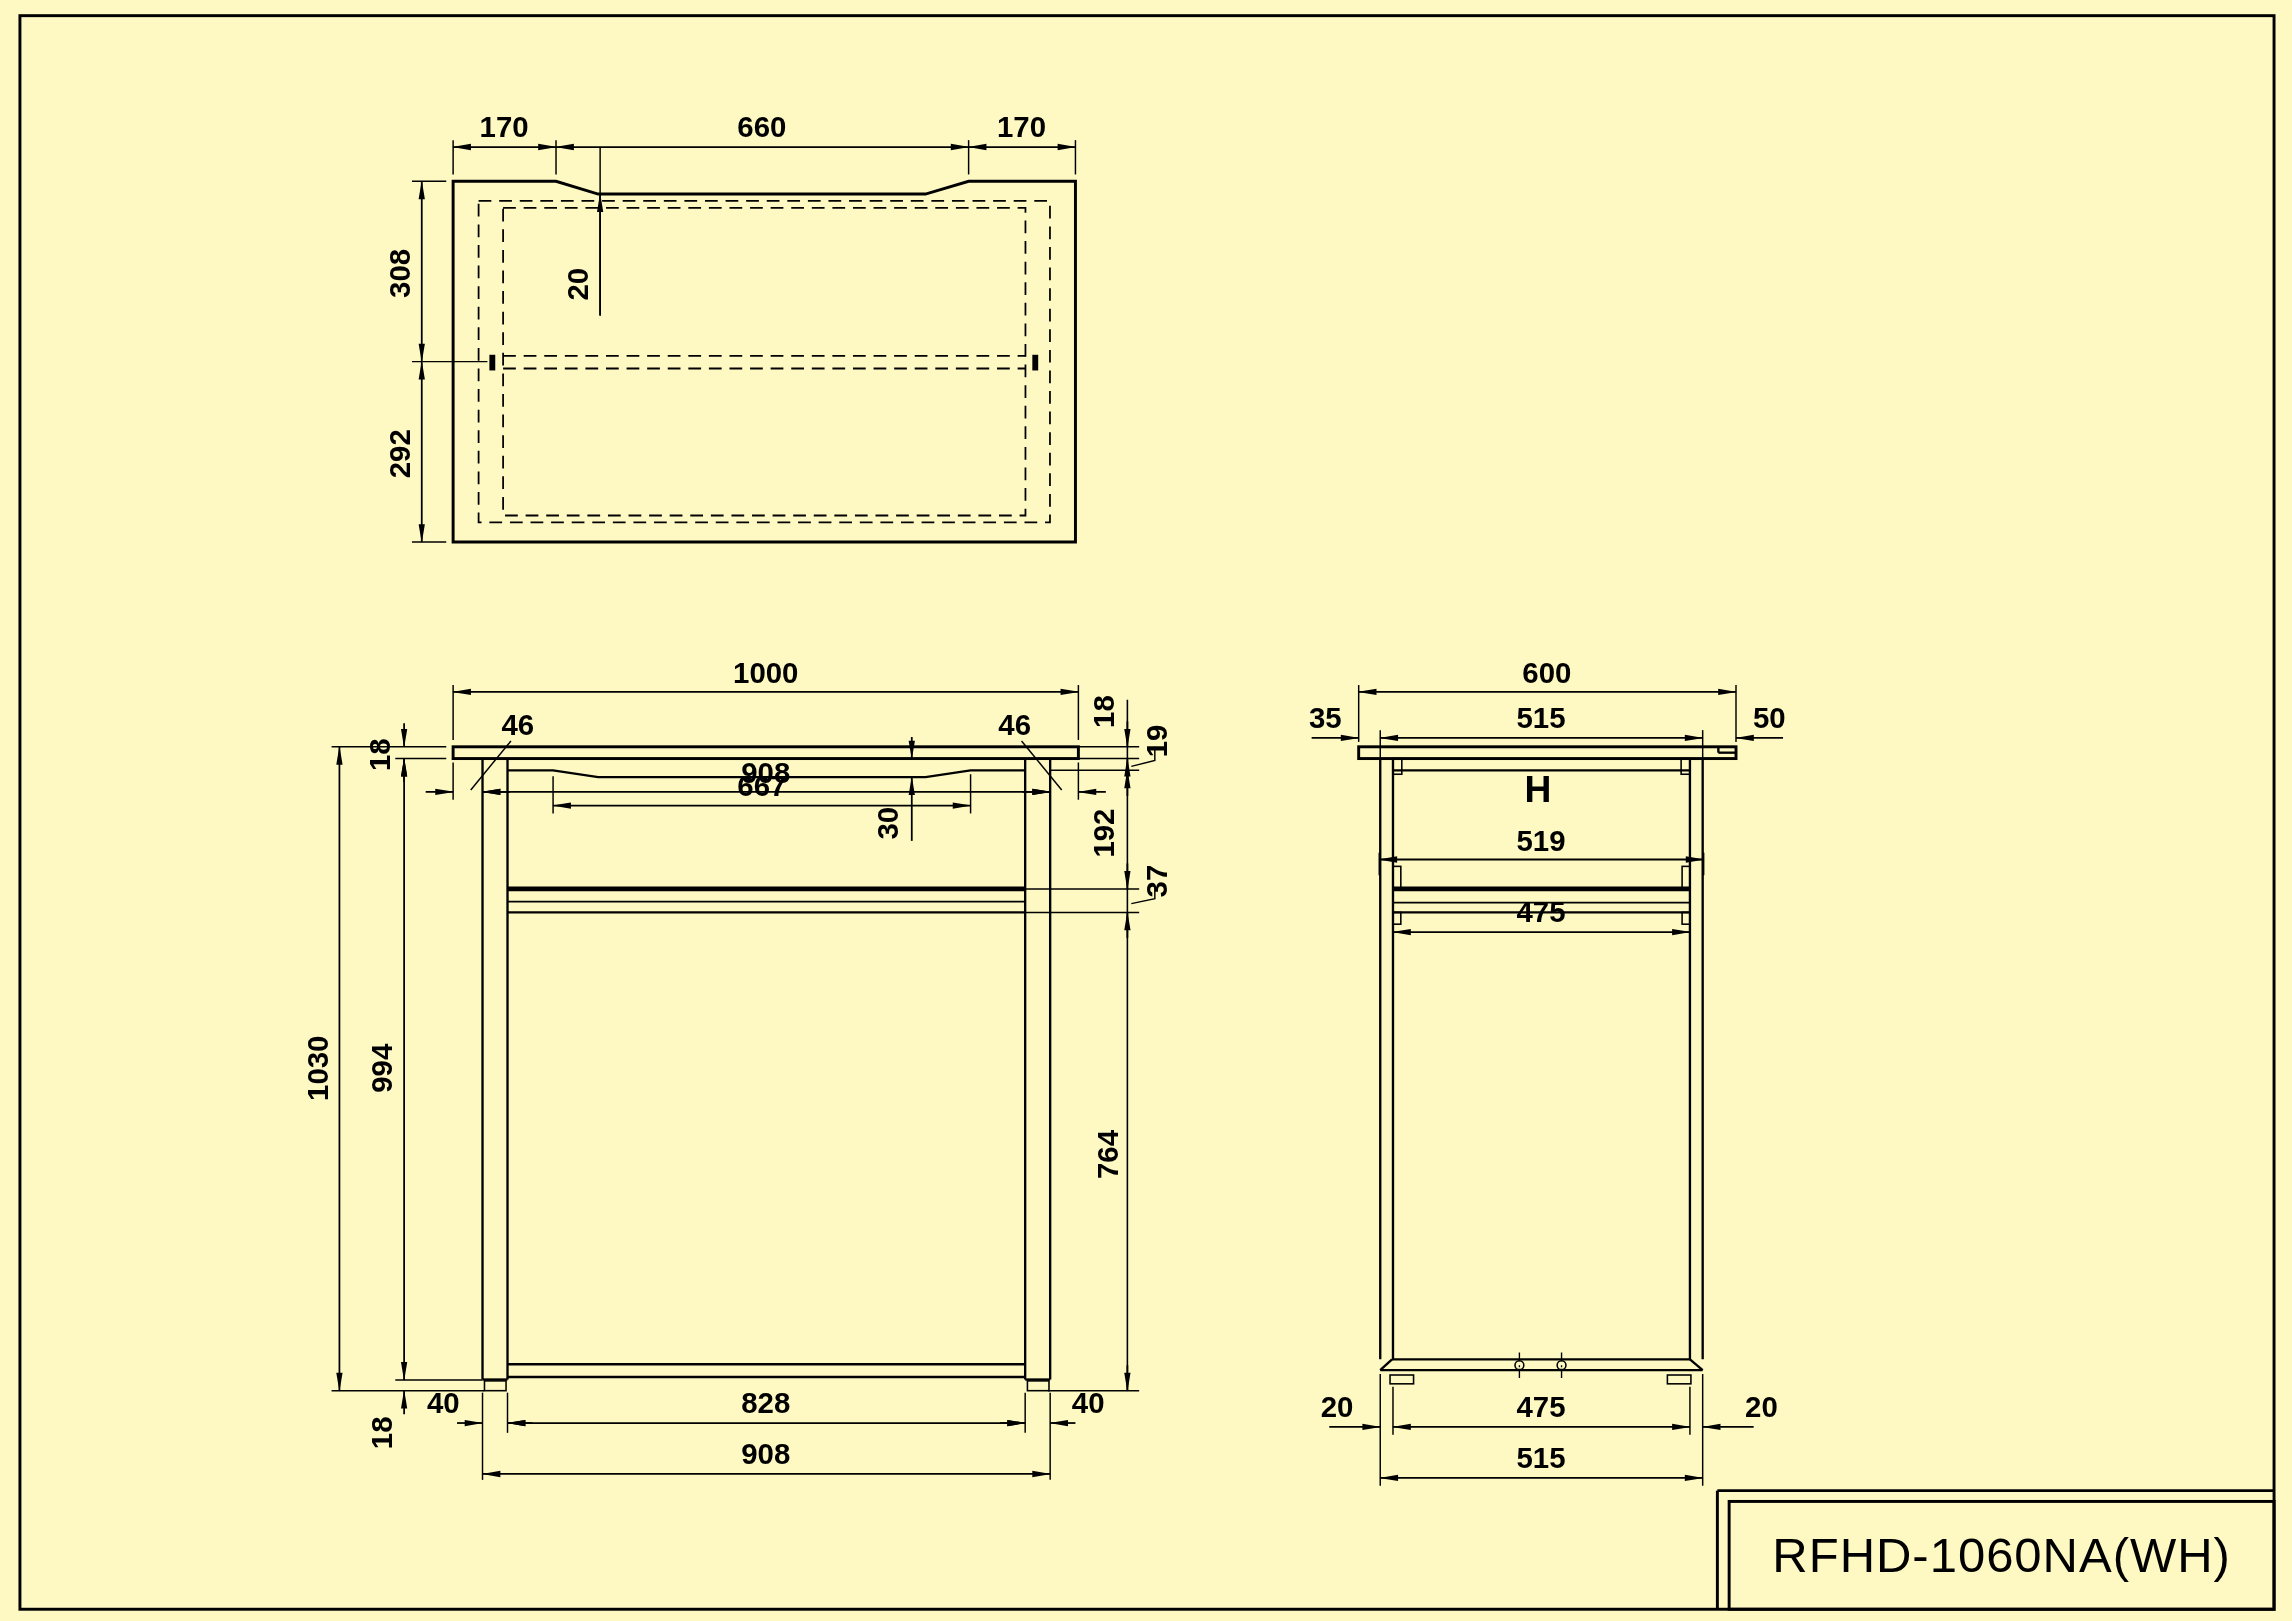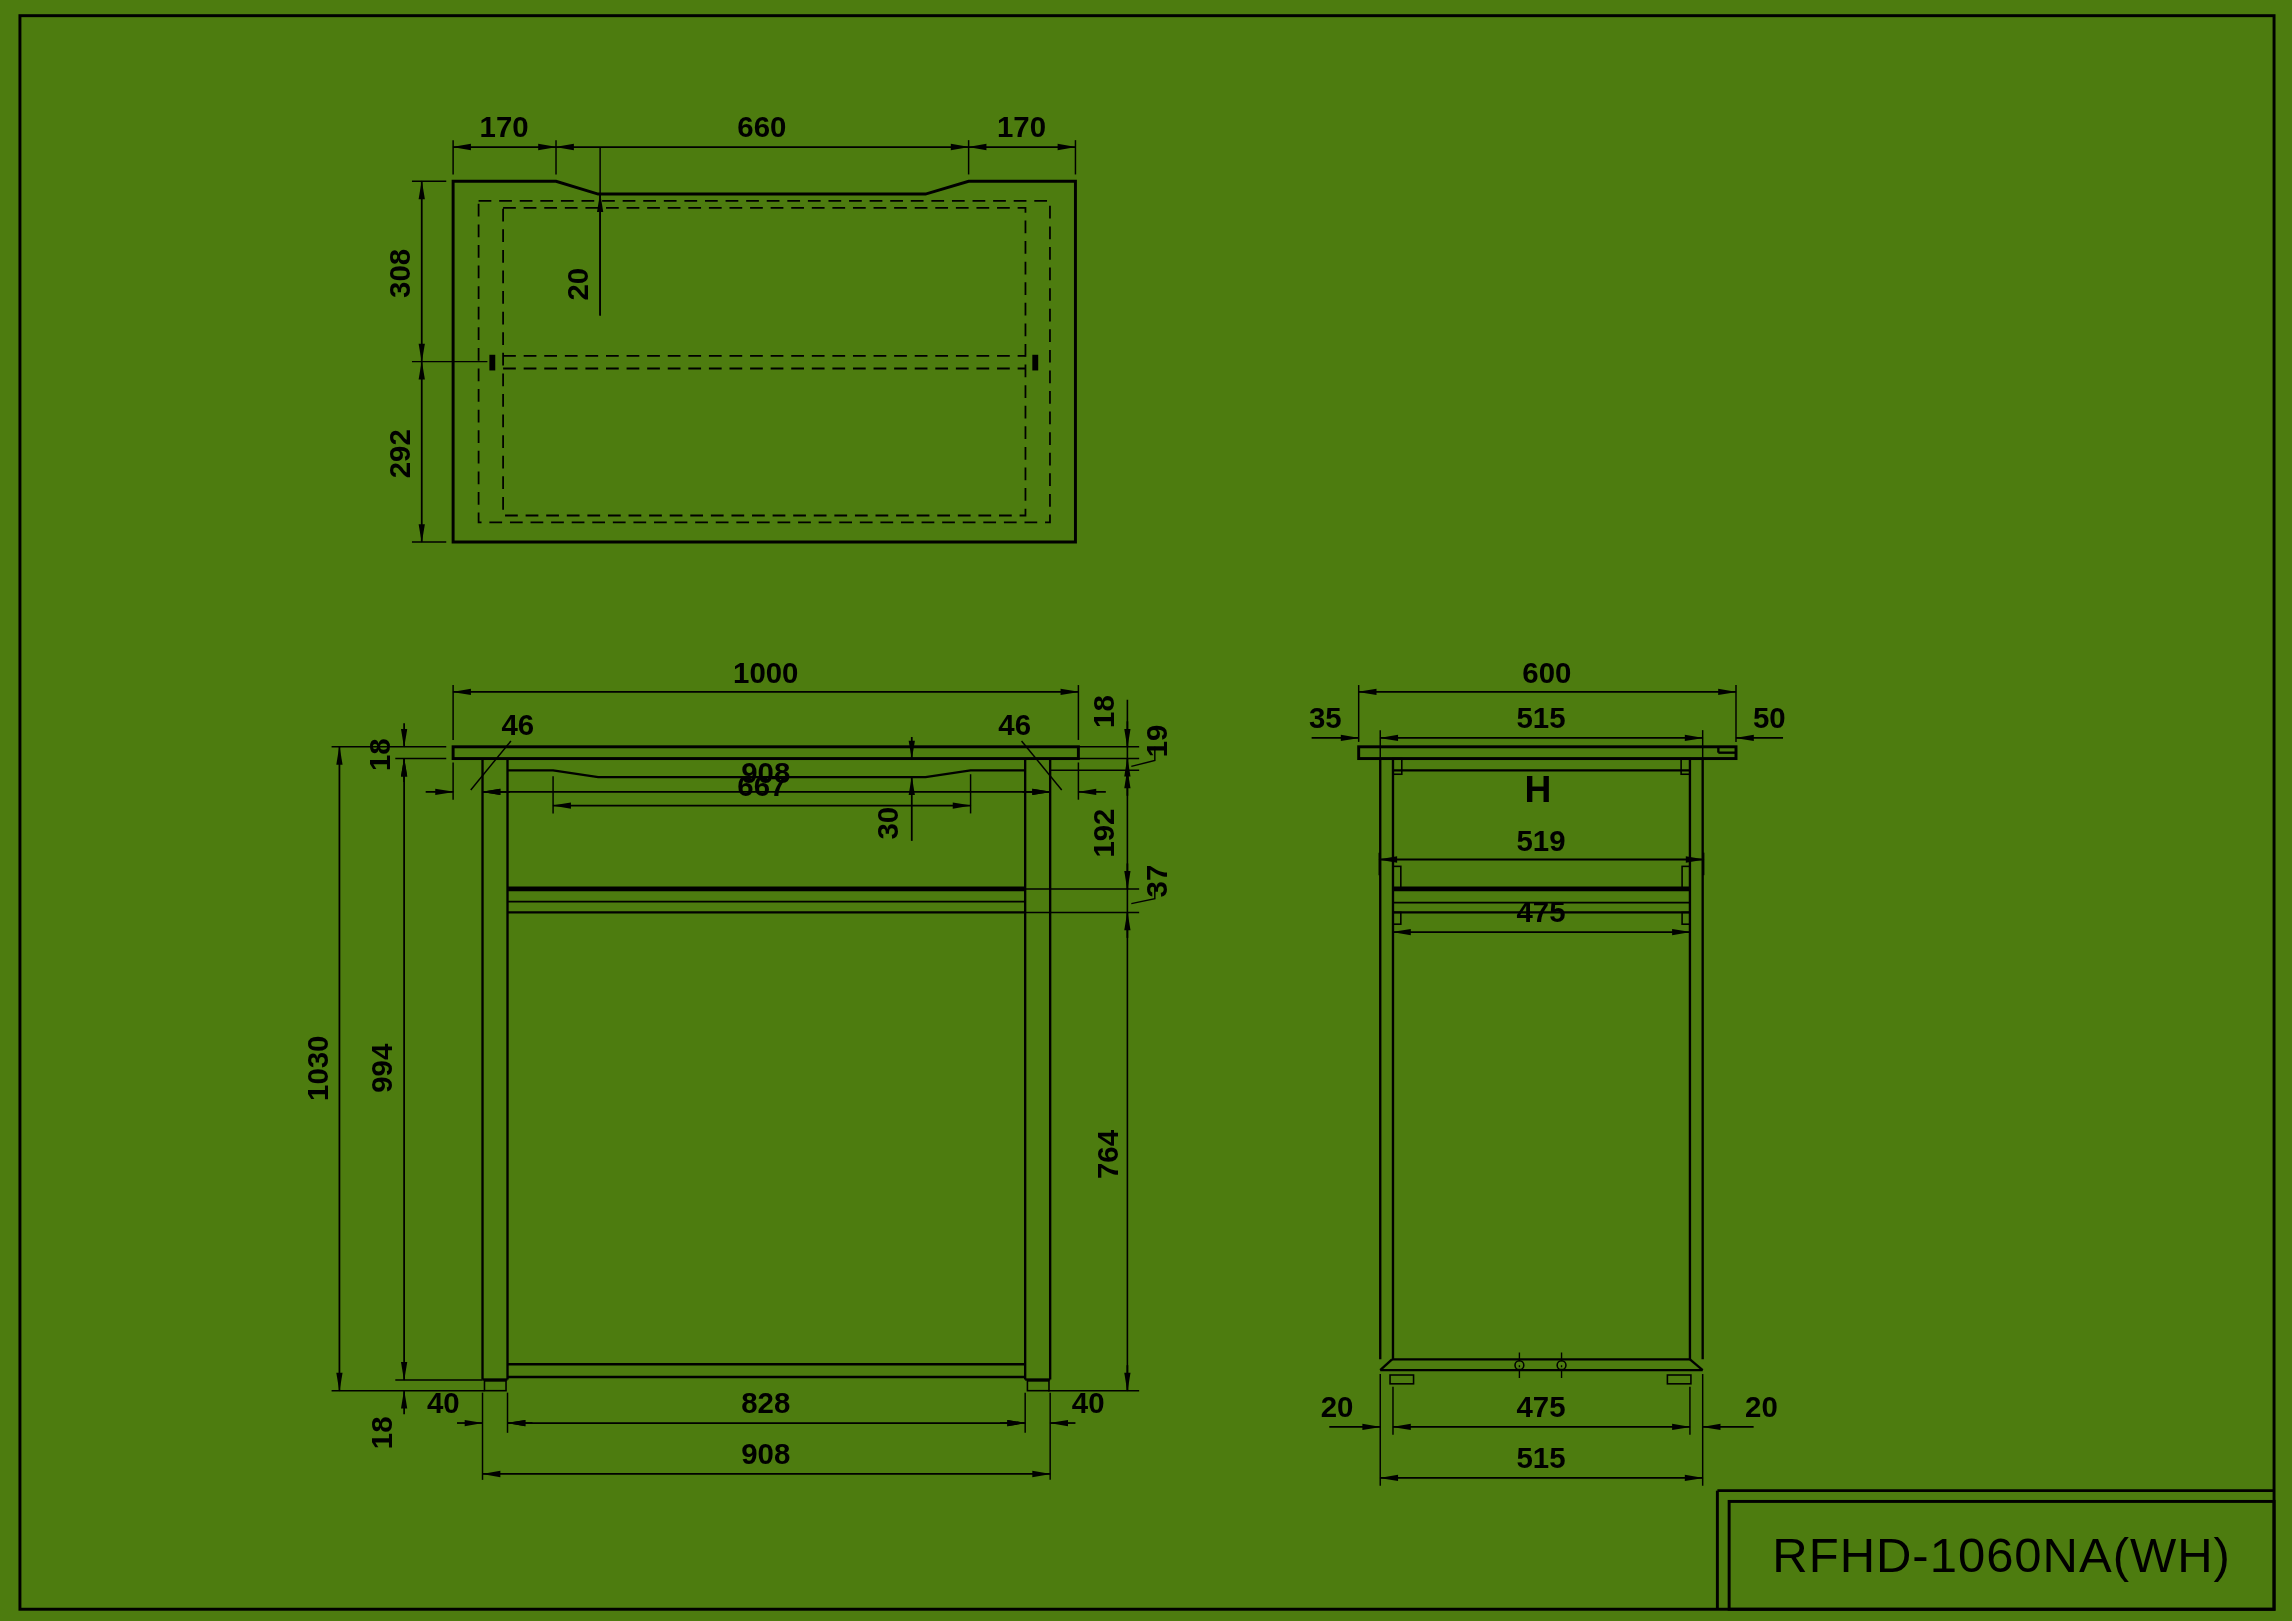--- a/index.html
+++ b/index.html
@@ -1,17 +1,17 @@
 <!DOCTYPE html>
 <html><head>
 <meta charset="utf-8">
 <style>
   html,body{margin:0;padding:0;background:#e8e8e8;}
   .sheet{
-    width:2293px;height:1621px;background:#4d7c0f;position:relative;margin:0 auto;
+    width:2293px;height:1621px;background:#fef9c3;position:relative;margin:0 auto;
     font-family:"Liberation Sans", sans-serif;
   }
   svg{display:block;width:2293px;height:1621px;}
   .outline{stroke:#000;stroke-width:3;fill:none;stroke-linejoin:miter;stroke-linecap:butt;}
   .med{stroke:#000;stroke-width:2.4;fill:none;}
   .thick{stroke:#000;stroke-width:5;fill:none;}
   .thin{stroke:#000;stroke-width:1.6;fill:none;}
   .dim{stroke:#000;stroke-width:1.8;fill:none;}
   .ext{stroke:#000;stroke-width:1.5;fill:none;}
   .hid{stroke:#000;stroke-width:1.8;fill:none;stroke-dasharray:13 8;}

